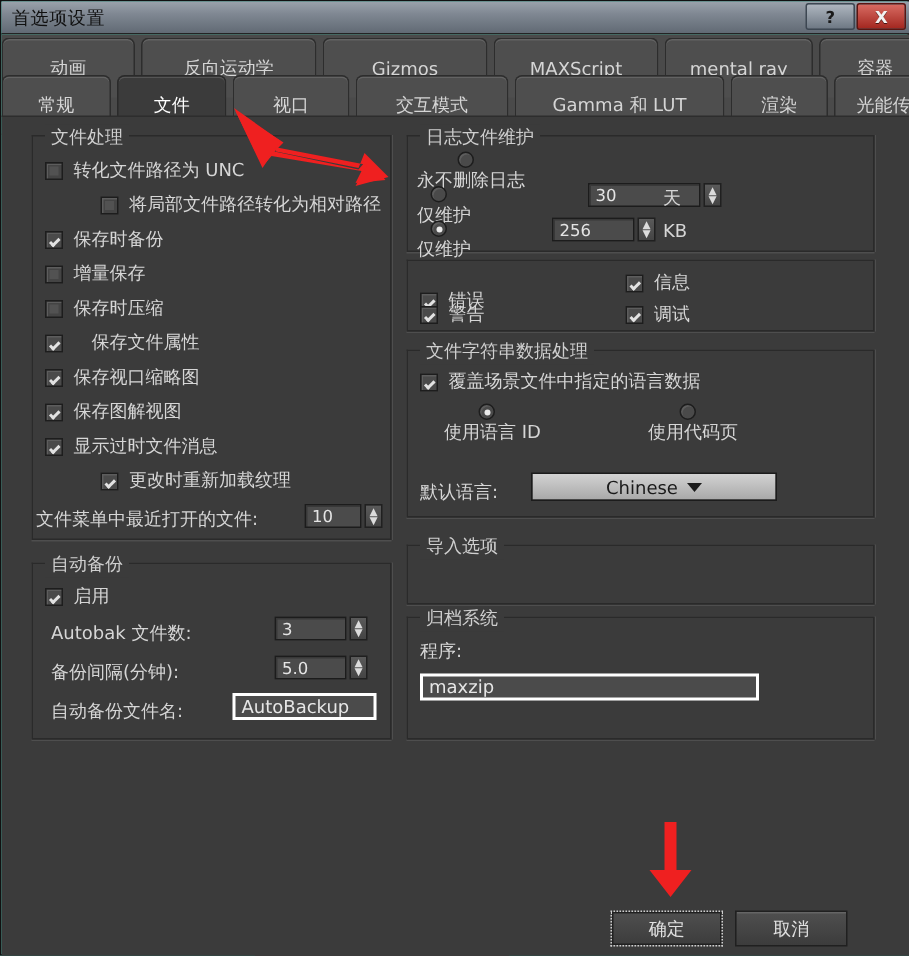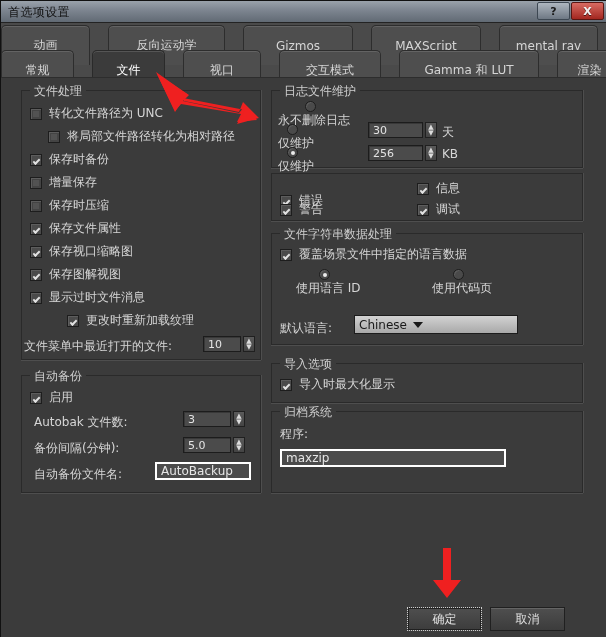--- a/index.html
+++ b/index.html
@@ -37,21 +37,21 @@
   .tabarea{position:absolute;left:0;top:22px;width:606px;height:55px;background:#4a4a4a;}
   .tabrow{position:absolute;left:0;display:flex;height:26px;}
   .tabrow.r1{top:2px;}
   .tabrow.r2{top:27px;}
   .tab{
     height:40px;box-sizing:border-box;
     display:flex;align-items:center;justify-content:center;
     background:#4e4e4e;
     border:1px solid #2d2d2d;border-bottom:none;
     border-top-left-radius:5px;border-top-right-radius:5px;
-    color:#d5d5d5;font-size:12px;margin-right:18px;
+    color:#d5d5d5;font-size:12px;margin-right:4px;
     box-shadow:inset 0 1px 0 #636363;
   }
   .tab.sel{background:#3b3b3b;color:#ffffff;border-color:#2a2a2a;box-shadow:inset 0 1px 0 #555;}
   .tabrow.r2 .tab{border-bottom:1px solid #3b3b3b;}
   .tabstrip-bottom{position:absolute;left:0;top:76px;width:606px;height:1px;background:#2d2d2d;}
 
   
   .content{position:absolute;left:0;top:77px;width:606px;height:559px;background:#3b3b3b;}
 
   
@@ -113,21 +113,21 @@
     position:absolute;box-sizing:border-box;height:18px;
     background:#4b4b4b;border:2px solid #ffffff;
     font-size:12px;color:#e6e6e6;display:flex;align-items:center;padding-left:4px;
   }
 
   
   .combo{
     position:absolute;box-sizing:border-box;height:19px;
     background:linear-gradient(180deg,#d2d2d2,#a9a9a9);
     border:1px solid #1c1c1c;
-    display:flex;align-items:center;justify-content:flex-start;
+    display:flex;align-items:center;justify-content:center;
     padding:0 4px 0 4px;font-size:12px;color:#1a1a1a;
   }
   .combo .arw{
     width:0;height:0;border-left:5px solid transparent;border-right:5px solid transparent;
     border-top:6px solid #1a1a1a;margin-left:6px;
   }
 
   .lbl{position:absolute;font-size:12px;color:#d6d6d6;white-space:nowrap;}
 
   
@@ -183,37 +183,37 @@
 
   <div class="content">
 
     <div class="grp" style="left:20px;top:12px;width:240px;height:270px;">
       <div class="grp-t">文件处理</div>
 
       <div class="cb" style="left:8px;top:14px;">
         <span class="box off"></span>
         <span class="cb-l">转化文件路径为 UNC</span>
       </div>
-      <div class="cb" style="left:6px;top:37px;padding-left:20px;">
+      <div class="cb" style="left:25px;top:37px;padding-left:20px;">
         <span class="box off"></span>
         <span class="cb-l">将局部文件路径转化为相对路径</span>
       </div>
       <div class="cb" style="left:8px;top:60px;">
         <span class="box on"></span>
         <span class="cb-l">保存时备份</span>
       </div>
       <div class="cb" style="left:8px;top:83px;">
         <span class="box off"></span>
         <span class="cb-l">增量保存</span>
       </div>
       <div class="cb" style="left:8px;top:106px;">
         <span class="box off"></span>
         <span class="cb-l">保存时压缩</span>
       </div>
-      <div class="cb" style="left:8px;top:129px;">
+      <div class="cb" style="left:8px;top:129px;gap:12px;">
         <span class="box on"></span>
         <span class="cb-l">保存文件属性</span>
       </div>
       <div class="cb" style="left:8px;top:152px;">
         <span class="box on"></span>
         <span class="cb-l">保存视口缩略图</span>
       </div>
       <div class="cb" style="left:8px;top:175px;justify-content:center;">
         <span class="box on"></span>
         <span class="cb-l">保存图解视图</span>
@@ -273,21 +273,21 @@
       <div class="rd" style="left:6px;top:10px;">
         <span class="rad"></span>
         <span class="rd-l">永不删除日志</span>
       </div>
 
       <div class="rd" style="left:6px;top:33px;">
         <span class="rad"></span>
         <span class="rd-l">仅维护</span>
       </div>
       <div class="spin" style="left:96px;top:31px;">
-        <div class="spin-f" style="width:55px;">30</div>
+        <div class="spin-f" style="width:75px;margin-left:24px;">30</div>
         <div class="spin-b">
             <i>▲</i>
             <i>▼</i>
           </div>
       </div>
       <div class="lbl" style="left:170px;top:33px;">天</div>
 
       <div class="rd" style="left:6px;top:56px;">
         <span class="rad on"></span>
         <span class="rd-l">仅维护</span>
@@ -341,24 +341,20 @@
 
       <div class="lbl" style="left:8px;top:86px;">默认语言:</div>
       <div class="combo" style="left:82px;top:81px;width:164px;">
         <span>Chinese</span>
         <span class="arw"></span>
       </div>
     </div>
 
     <div class="grp" style="left:270px;top:285px;width:312px;height:40px;">
       <div class="grp-t">导入选项</div>
-      <div class="cb" style="left:8px;top:12px;">
-        <span class="box on"></span>
-        <span class="cb-l">导入时最大化显示</span>
-      </div>
     </div>
 
     <div class="grp" style="left:270px;top:333px;width:312px;height:82px;">
       <div class="grp-t">归档系统</div>
       <div class="lbl" style="left:8px;top:14px;">程序:</div>
       <div class="tfield" style="left:8px;top:37px;width:226px;">maxzip</div>
     </div>
 
     <div class="btn def" style="left:406px;top:529px;width:75px;">确定</div>
     <div class="btn" style="left:489px;top:529px;width:75px;">取消</div>

